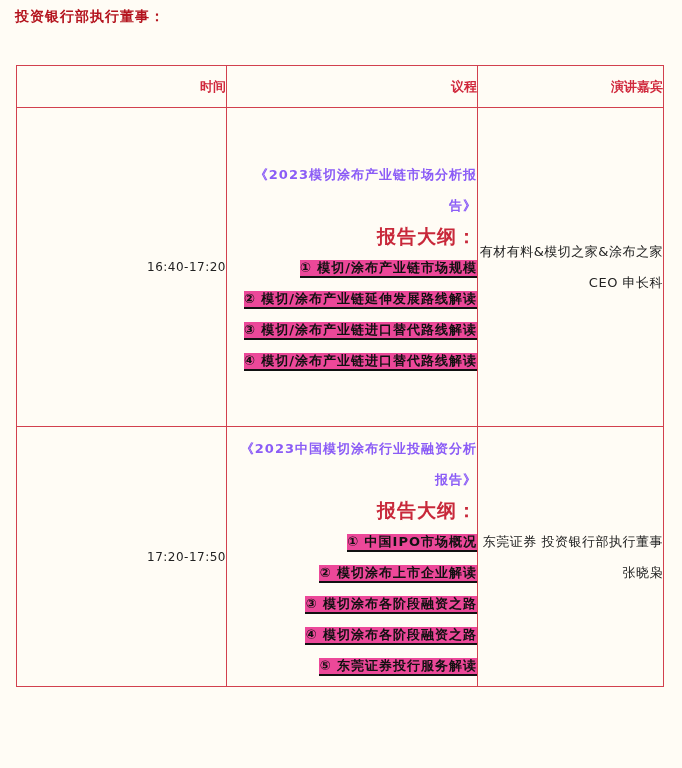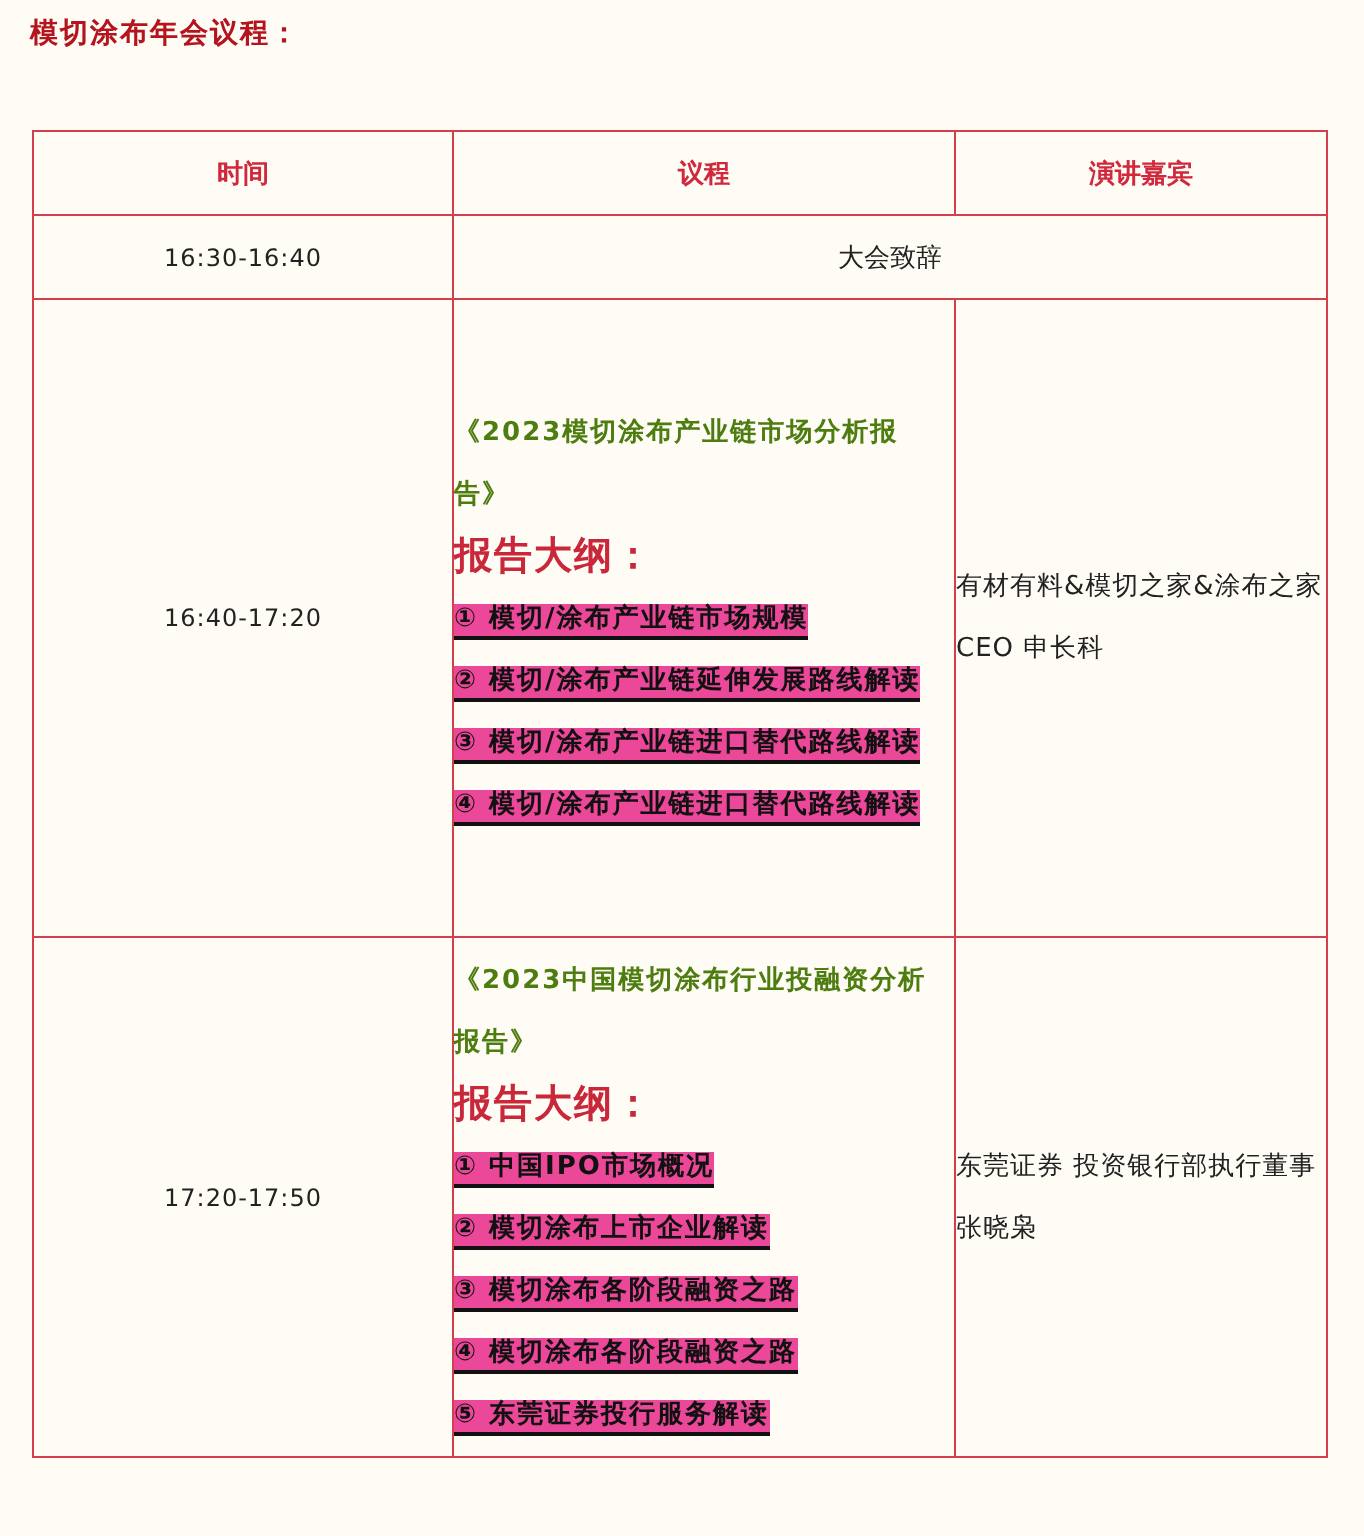--- a/index.html
+++ b/index.html
@@ -18,37 +18,38 @@
   table.agenda {
     position: absolute; left: 16px; top: 65px;
     width: 647px;
     border-collapse: collapse;
     table-layout: fixed;
   }
   table.agenda td, table.agenda th {
     border: 1px solid #d2404e;
     padding: 0;
     vertical-align: middle;
+    text-align: right;
   }
   th {
     height: 41px;
     font-size: 13px; font-weight: bold; color: #d0283c;
     text-align: center;
   }
   td.time {
     font-size: 12px; color: #222; text-align: center;
     letter-spacing: 0.5px;
   }
   td.simple {
     font-size: 13px; color: #222; text-align: center;
   }
   tr.short td { height: 41px; }
   td.agenda-cell { padding: 6px 10px 6px 10px; }
   .report-title {
-    font-size: 13px; font-weight: bold; color: #4d7c0f;
+    font-size: 13px; font-weight: bold; color: #8b5cf6;
     line-height: 31px; letter-spacing: 1px;
   }
   .outline-label {
     font-size: 19px; font-weight: bold; color: #c8283a;
     line-height: 31px; letter-spacing: 1px;
   }
   .outline-item {
     font-size: 13px; font-weight: bold; color: #111;
     line-height: 31px; letter-spacing: 1px;
   }
@@ -58,37 +59,33 @@
     padding-bottom: 1px;
   }
   td.speaker {
     font-size: 13px; color: #222; padding: 0 10px;
     line-height: 31px; letter-spacing: 0.5px; margin-left: 24px;
   }
 </style>
 </head>
 <body>
 
-<div class="page-title">模切涂布年会议程：</div>
+<div class="page-title">投资银行部执行董事：</div>
 
 <table class="agenda">
   <colgroup>
     <col style="width:210px">
     <col style="width:251px">
     <col style="width:186px">
   </colgroup>
   <tbody>
       <tr>
     <th>时间</th>
     <th>议程</th>
     <th>演讲嘉宾</th>
-  </tr>
-  <tr class="short">
-    <td class="time">16:30-16:40</td>
-    <td class="simple" colspan="2">大会致辞</td>
   </tr>
   <tr style="height:319px">
     <td class="time">16:40-17:20</td>
     <td class="agenda-cell">
       <div class="report-title">《2023模切涂布产业链市场分析报告》</div>
       <div class="outline-label">报告大纲：</div>
       <div class="outline-item"><span class="hl">① 模切/涂布产业链市场规模</span></div>
       <div class="outline-item"><span class="hl">② 模切/涂布产业链延伸发展路线解读</span></div>
       <div class="outline-item"><span class="hl">③ 模切/涂布产业链进口替代路线解读</span></div>
       <div class="outline-item"><span class="hl">④ 模切/涂布产业链进口替代路线解读</span></div>

